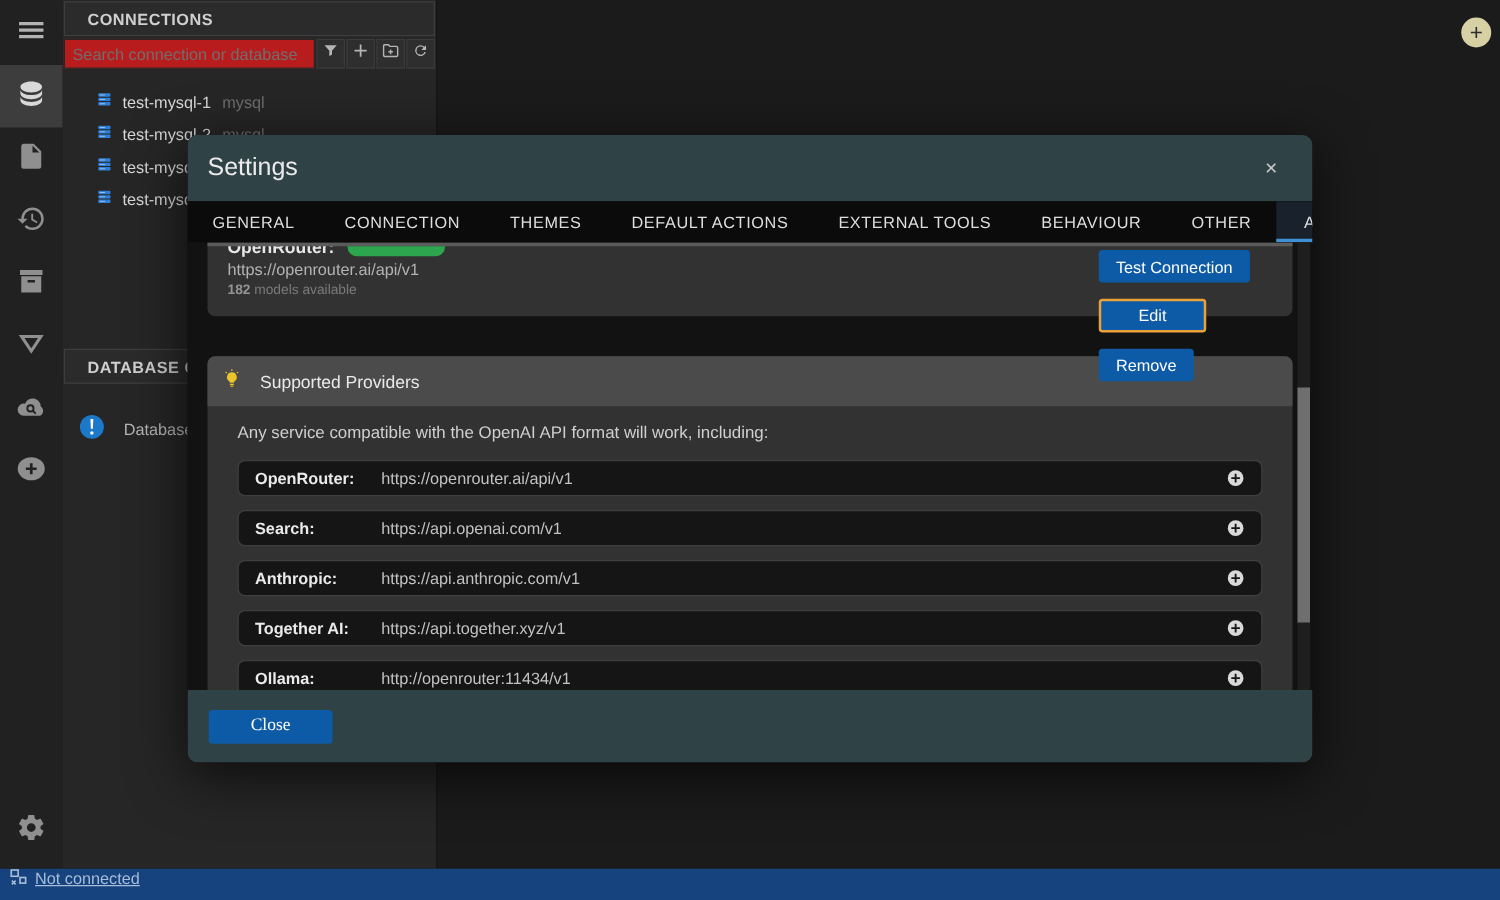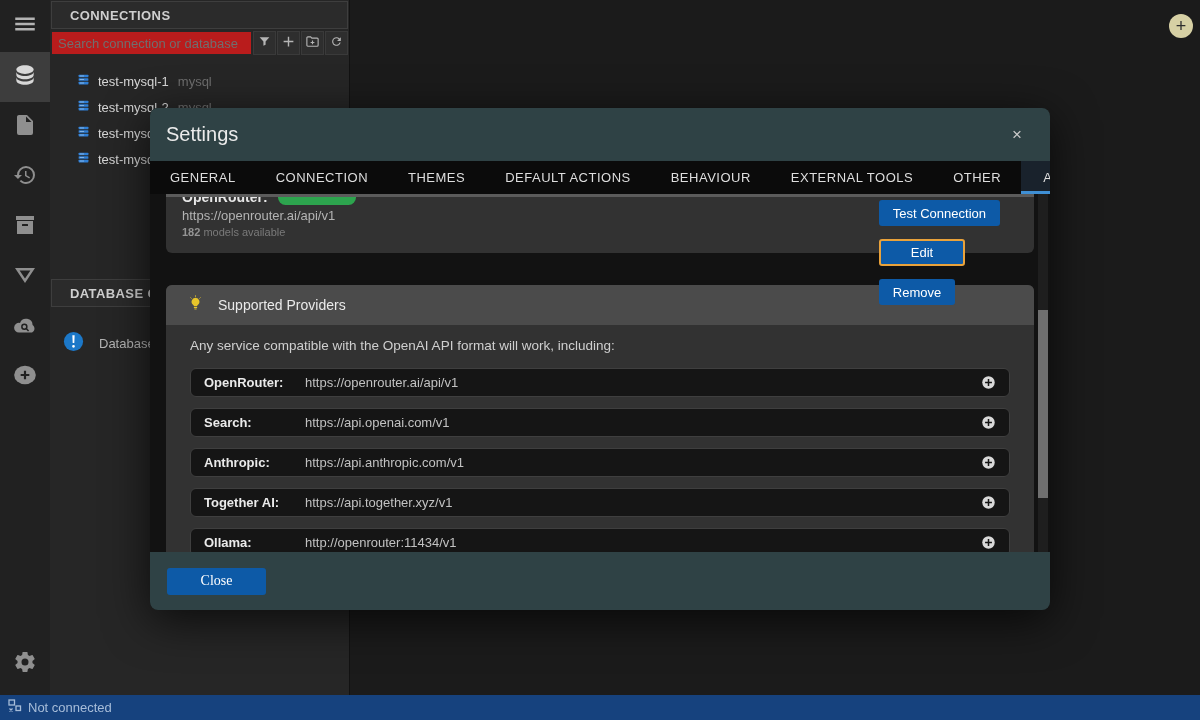--- a/index.html
+++ b/index.html
@@ -37,21 +37,21 @@
             gap:14px; color:#b5b5b5; font-size:13px; white-space:nowrap; }
 
   
   .newtab-btn { position:absolute; left:1169px; top:14px; width:24px; height:24px;
                 border-radius:50%; background:#d6d0a4; color:#2d2d2d; font-size:18px; line-height:22px;
                 text-align:center; z-index:1; border:none; font-family:inherit; }
 
   
   .statusbar { position:absolute; left:0; top:695px; width:1200px; height:25px;
                background:#16427e; color:#a7bdd9; font-size:13px; display:flex;
-               align-items:center; gap:6px; padding-left:8px; z-index:6; }
+               gap:6px; padding-left:8px; z-index:6;text-decoration:underline; }
 
   
   .modal { position:absolute; left:150px; top:108px; width:900px; height:502px;
            border-radius:8px; background:#121212; box-shadow:0 10px 45px rgba(0,0,0,.7);
            z-index:10; display:flex; flex-direction:column; overflow:hidden; }
   .modal-header { height:53px; flex:none; background:#2f4245; display:flex; align-items:center;
                   padding:0 16px; }
   .modal-title { flex:1; font-size:20px; color:#ebebeb; }
   .modal-close { color:#c9c9c9; font-size:17px; padding:0 12px; background:none; border:none;
                  font-family:inherit; cursor:default; }
@@ -73,21 +73,21 @@
   .card1-url { margin:2px 0 0 16px; font-size:13px; color:#b3b3b3; }
   .card1-models { margin:3px 0 0 16px; font-size:11px; color:#7a7a7a; }
   .card1-models b { color:#949494; }
   .card1-btns { position:absolute; top:6px; right:34px; display:flex; gap:13px; align-items:flex-start;flex-direction:column; }
   .btn-blue { background:#0d5aa7; color:#fff; font-size:13px; height:26px; border:none;
               border-radius:3px; padding:0 14px; font-family:inherit; }
   .btn-edit { height:27px; padding:0 30px; border:2px solid #e9a23b; }
 
   .card2 { margin-top:32px; background:#323232; border-radius:6px 6px 0 0; }
   .card2-header { height:40px; background:#4b4b4b; border-radius:6px 6px 0 0; display:flex;
-                  align-items:center; gap:15px; padding:0 22px; font-size:14px; color:#eaeaea; }
+                  align-items:center; gap:15px; padding:0 12px; font-size:14px; color:#eaeaea; }
   .card2-body { padding:12px 24px 0; }
   .intro { font-size:13.5px; color:#cfcfcf; line-height:17px; margin:0 0 14px; }
   .prow { height:29px; background:#151515; border:1px solid #3f3f3f; border-radius:6px;
           display:flex; align-items:center; padding:0 13px; margin-bottom:11px; }
   .prow-name { font-weight:bold; font-size:13px; color:#eaeaea; width:101px; flex:none; }
   .prow-url { font-size:13px; color:#c2c2c2; }
   .prow-plus { margin-left:auto; display:flex; }
 
   .modal-footer { height:58px; flex:none; background:#2f4245; display:flex; align-items:center;
                   padding:0 17px; }
@@ -296,22 +296,22 @@
     <div class="modal-header">
       <div class="modal-title">Settings</div>
       <button class="modal-close">×</button>
     </div>
 
     <div class="tabbar">
       <div class="tab">GENERAL</div>
       <div class="tab">CONNECTION</div>
       <div class="tab">THEMES</div>
       <div class="tab">DEFAULT ACTIONS</div>
+      <div class="tab">EXTERNAL TOOLS</div>
       <div class="tab">BEHAVIOUR</div>
-      <div class="tab">EXTERNAL TOOLS</div>
       <div class="tab">OTHER</div>
       <div class="tab active">AI</div>
     </div>
 
     <div class="modal-body">
 
       <div class="card1">
         <div class="card1-topbar"></div>
         <div class="card1-cut">
           <div class="card1-cut-inner">

